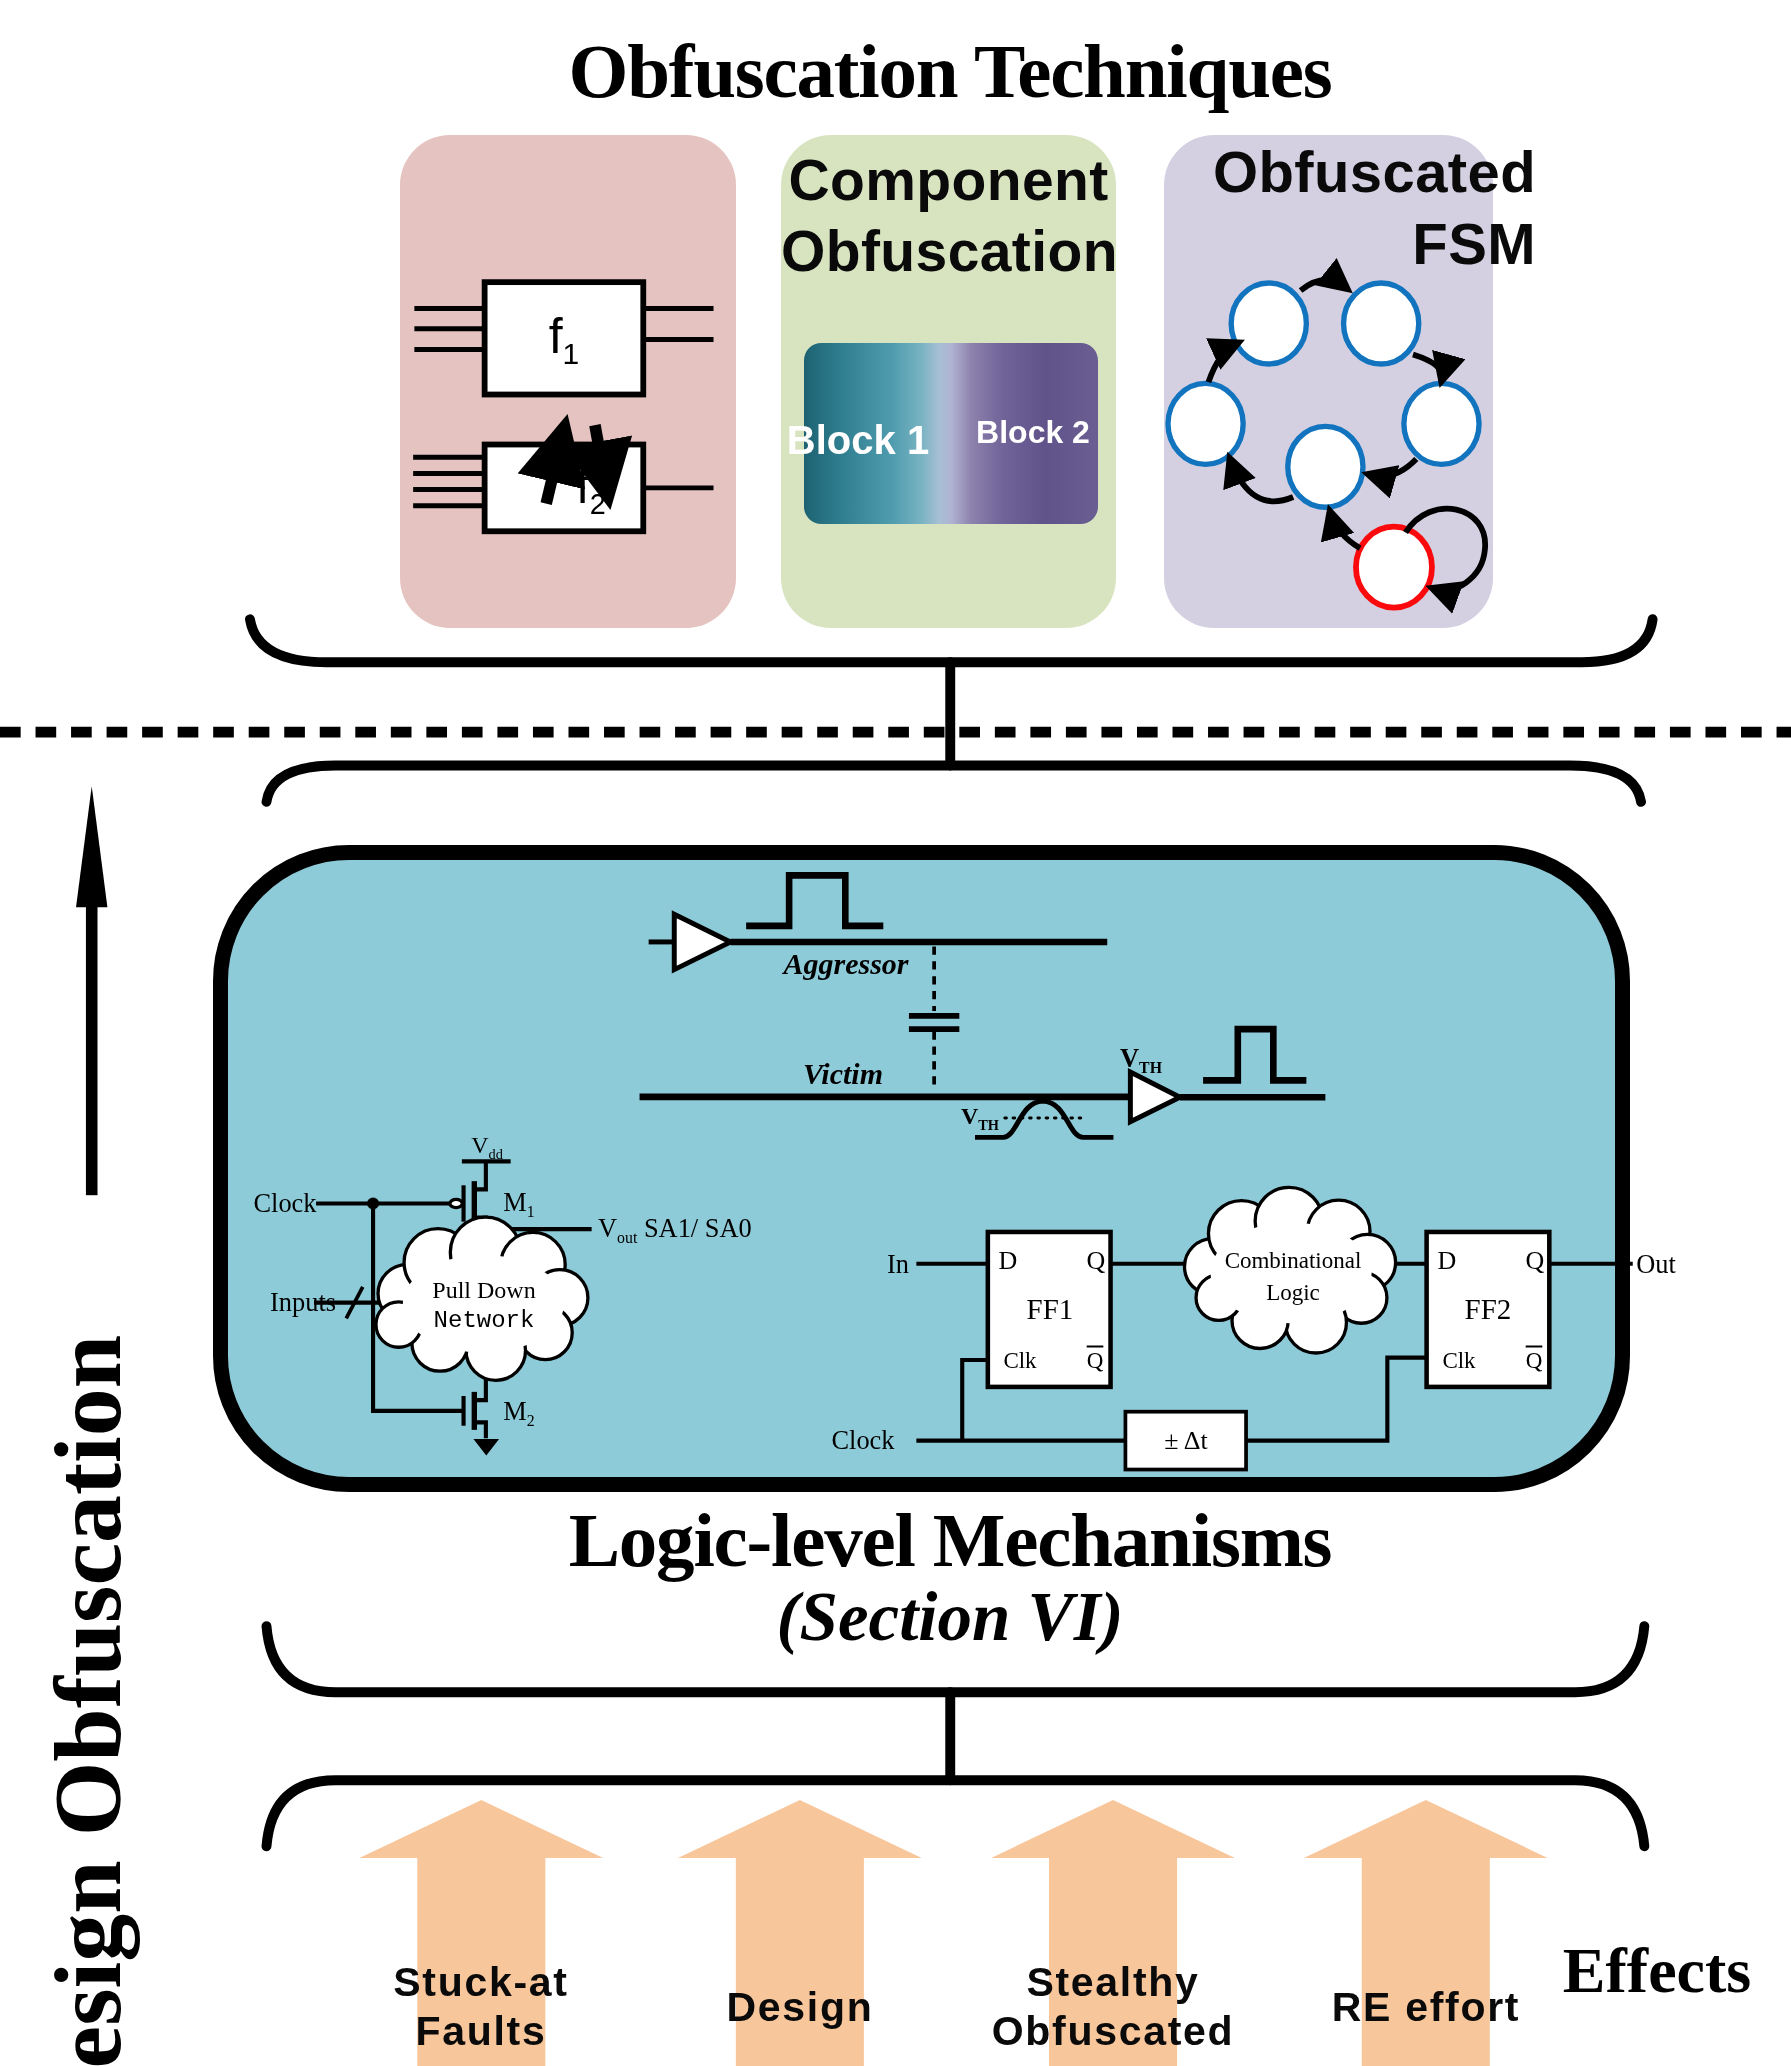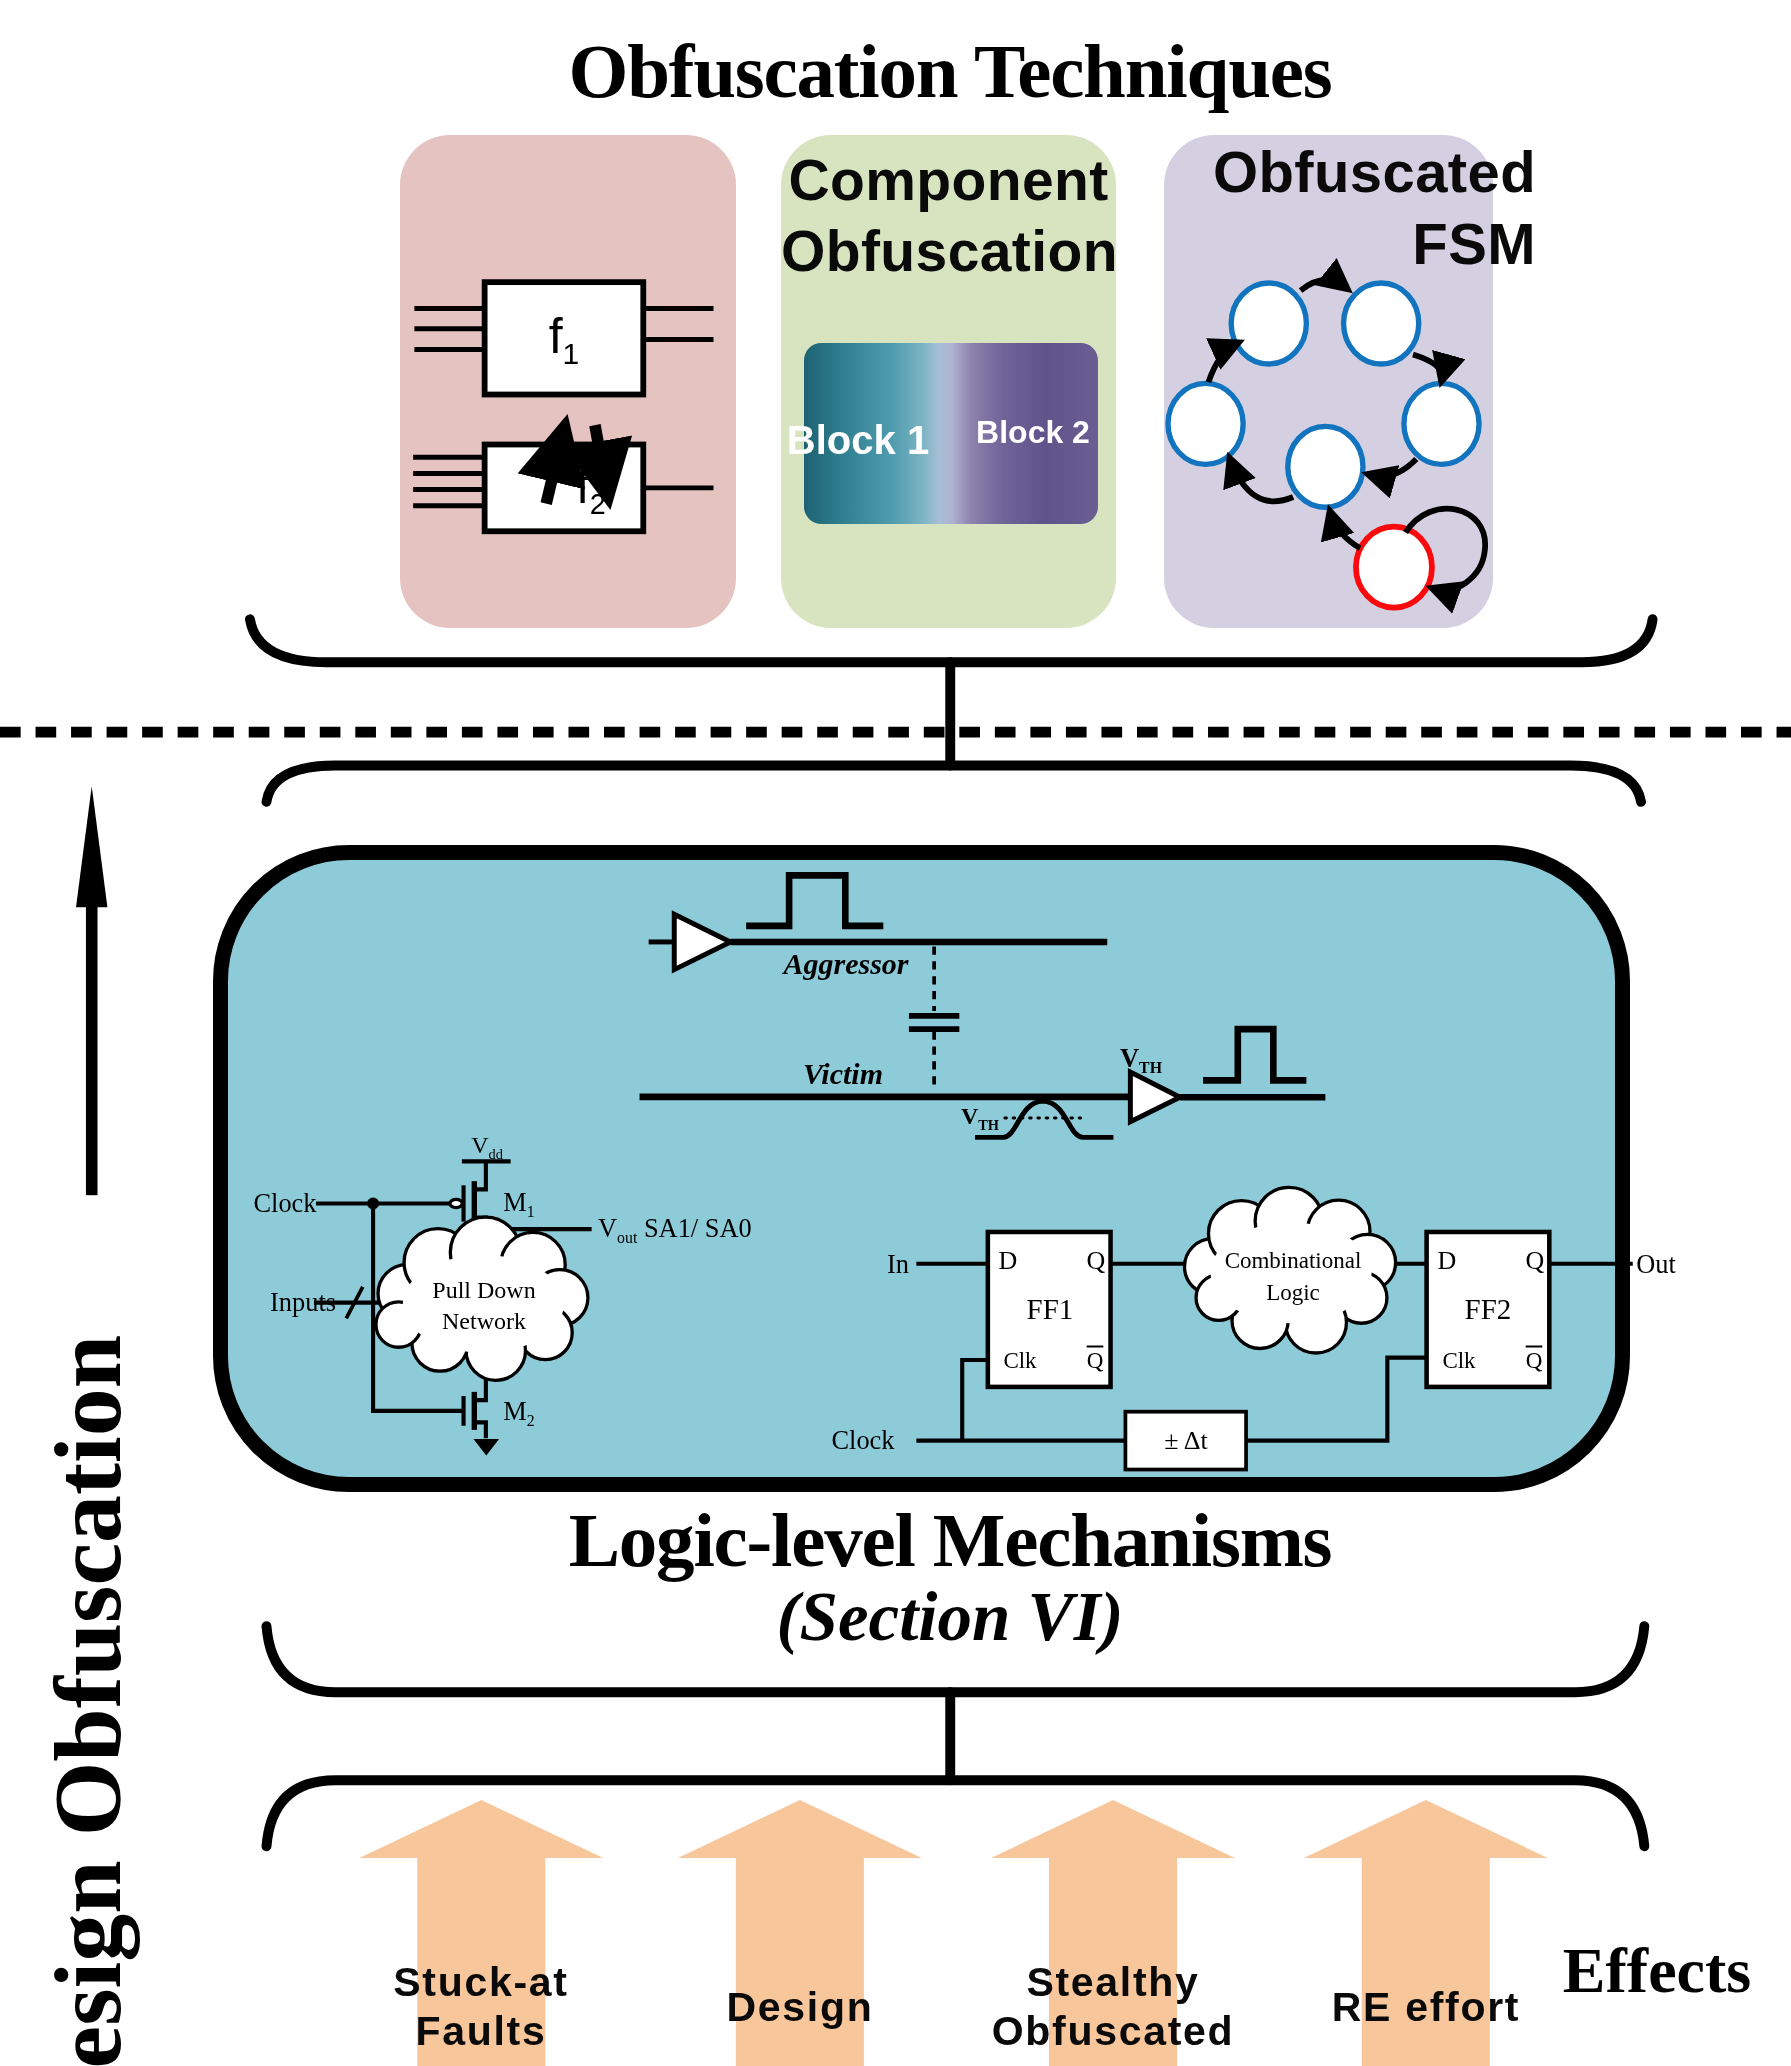--- a/index.html
+++ b/index.html
@@ -289,21 +289,21 @@
   <div class="lbl serif" style="left:487px;top:1145px;font-size:24px;">
     <span>V</span><sub>dd</sub>
   </div>
   <div class="lbl serif" style="left:519px;top:1202px;font-size:26.4px;">
     <span>M</span><sub>1</sub>
   </div>
   <div class="lbl la serif" style="left:598px;top:1228px;font-size:26.4px;">
     <span>V</span><sub>out</sub><span> SA1/ SA0</span>
   </div>
   <div class="lbl serif" style="left:484px;top:1290px;font-size:24px;">Pull Down</div>
-  <div class="lbl serif" style="left:484px;top:1321px;font-size:24px;">Network</div>
+  <div class="lbl serif" style="left:484px;top:1321px;font-size:24px;font-family:Liberation Mono, monospace;">Network</div>
   <div class="lbl serif" style="left:280px;top:1302px;font-size:26.4px;margin-left:23px;">Inputs</div>
   <div class="lbl serif" style="left:519px;top:1411px;font-size:26.4px;">
     <span>M</span><sub>2</sub>
   </div>
 
   <div class="lbl serif" style="left:898px;top:1264px;font-size:26.4px;">In</div>
   <div class="lbl serif" style="left:1008px;top:1261px;font-size:26px;">D</div>
   <div class="lbl serif" style="left:1096px;top:1261px;font-size:26px;">Q</div>
   <div class="lbl serif" style="left:1050px;top:1309px;font-size:29px;">FF1</div>
   <div class="lbl serif" style="left:1020px;top:1360px;font-size:23px;">Clk</div>

